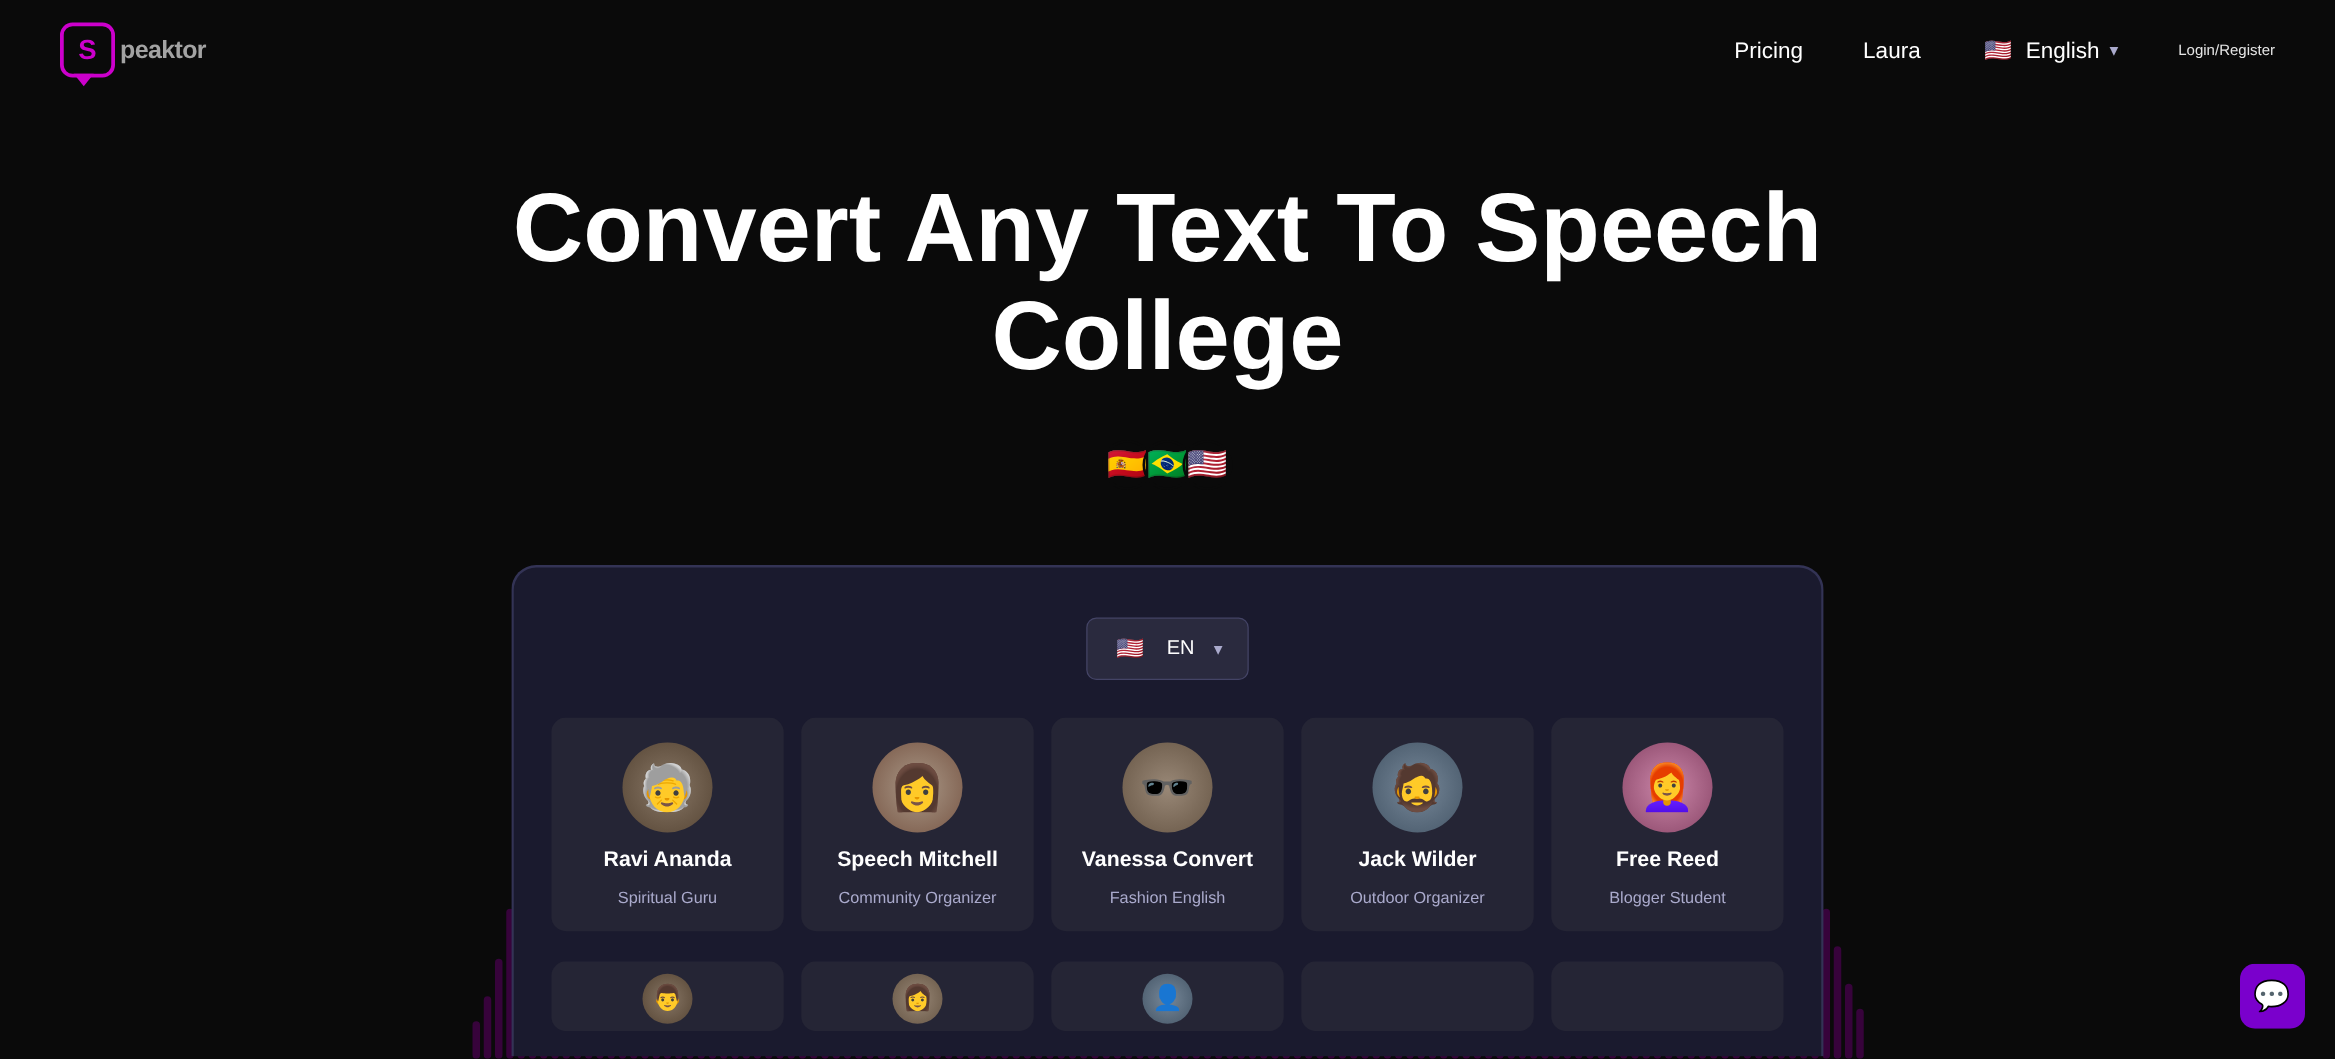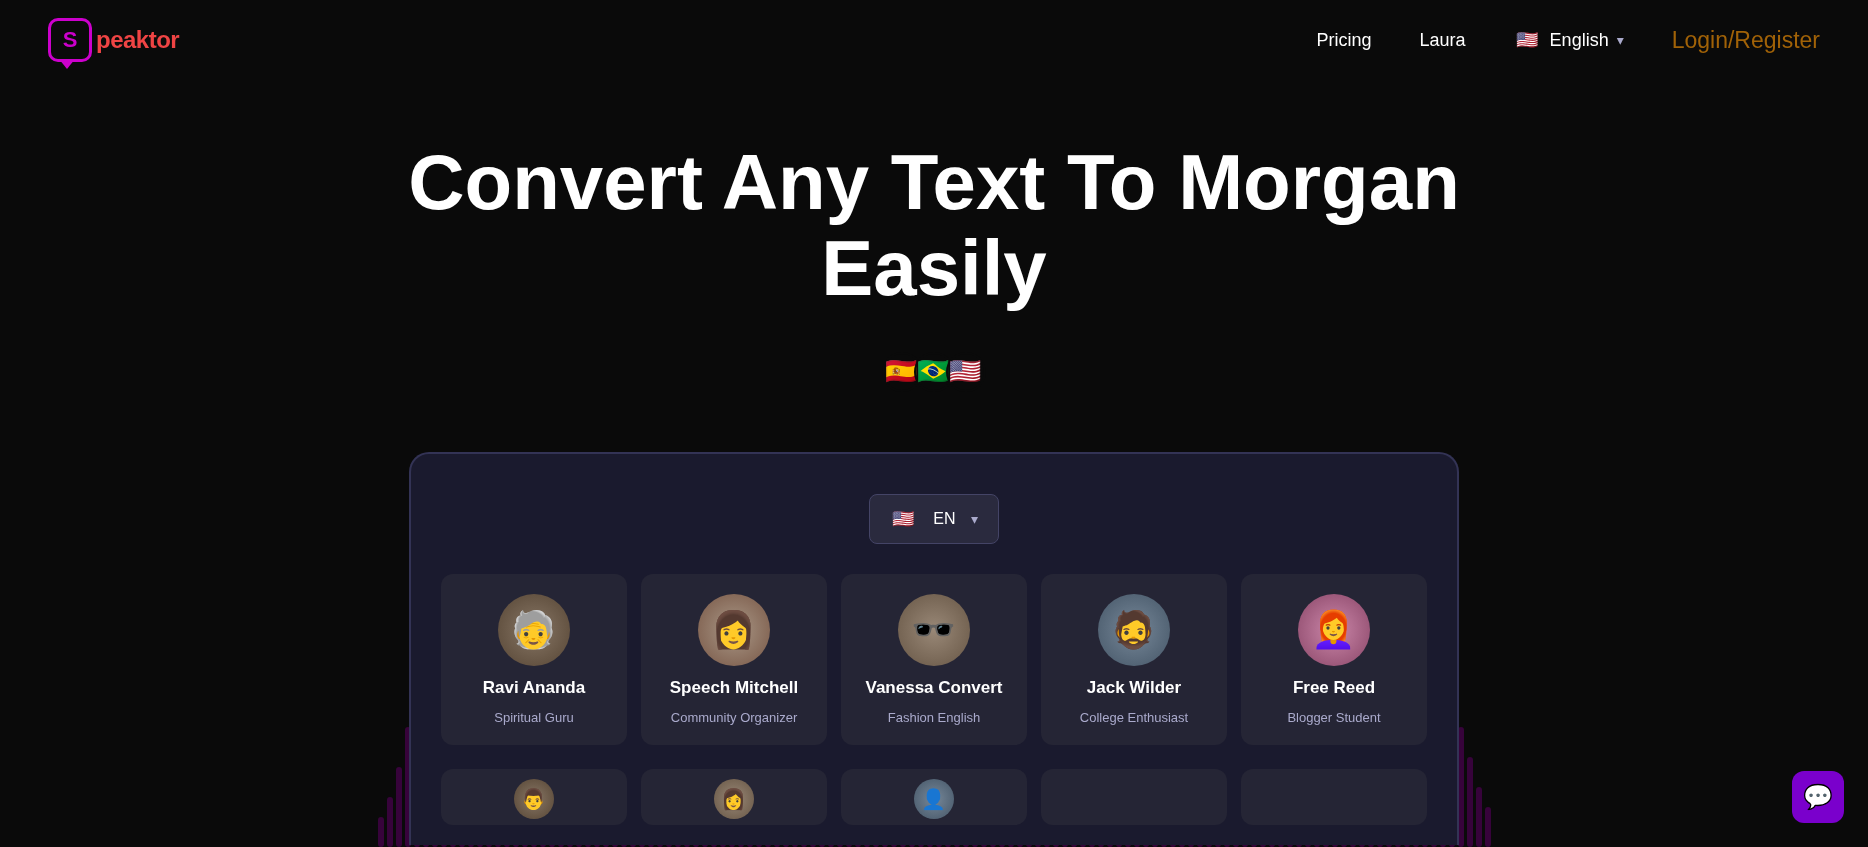--- a/index.html
+++ b/index.html
@@ -51,23 +51,23 @@
       bottom: -10px;
       left: 8px;
       width: 0;
       height: 0;
       border-left: 8px solid transparent;
       border-right: 8px solid transparent;
       border-top: 10px solid #cc00cc;
     }
 
     .logo-text {
-      font-size: 24px;
+      font-size: 20px;
       font-weight: 700;
-      color: #ef4444;
+      color: #a3a3a3;
       letter-spacing: -0.5px;
     }
 
     .nav-links {
       display: flex;
       align-items: center;
       gap: 48px;
     }
 
     .nav-link {
@@ -92,22 +92,22 @@
       height: 28px;
       border-radius: 50%;
       overflow: hidden;
       display: inline-flex;
       align-items: center;
       justify-content: center;
       font-size: 18px;
     }
 
     .nav-login {
-      color: #a16207;
-      font-size: 23px;
+      color: #e5e5e5;
+      font-size: 12px;
       cursor: pointer;
       text-decoration: none;
     }
 
     .btn-try {
       background: #cc00cc;
       color: #ffffff;
       border: none;
       border-radius: 8px;
       padding: 14px 28px;
@@ -483,21 +483,21 @@
     <div class="wave-bar" style="height: 30px;"></div>
     <div class="wave-bar" style="height: 50px;"></div>
     <div class="wave-bar" style="height: 80px;"></div>
     <div class="wave-bar" style="height: 120px;"></div>
     <div class="wave-bar" style="height: 90px;"></div>
     <div class="wave-bar" style="height: 60px;"></div>
     <div class="wave-bar" style="height: 40px;"></div>
   </div>
 
 <div class="hero">
-  <h1 class="hero-title">Convert Any Text To Morgan Easily</h1>
+  <h1 class="hero-title">Convert Any Text To Speech College</h1>
   <div class="hero-subtitle">
     <div class="flags-group">
       <span class="flag-item">🇪🇸</span>
       <span class="flag-item">🇧🇷</span>
       <span class="flag-item">🇺🇸</span>
     </div>
   </div>
 </div>
 
 <div class="device-section">
@@ -523,21 +523,21 @@
           <div class="voice-role">Community Organizer</div>
         </div>
         <div class="voice-card">
           <div class="voice-avatar av-vanessa" style="font-size: 36px; display: flex; align-items: center; justify-content: center;">🕶️</div>
           <div class="voice-name">Vanessa Convert</div>
           <div class="voice-role">Fashion English</div>
         </div>
         <div class="voice-card">
           <div class="voice-avatar av-jack" style="font-size: 36px; display: flex; align-items: center; justify-content: center;">🧔</div>
           <div class="voice-name">Jack Wilder</div>
-          <div class="voice-role">College Enthusiast</div>
+          <div class="voice-role">Outdoor Organizer</div>
         </div>
         <div class="voice-card">
           <div class="voice-avatar av-emma" style="font-size: 36px; display: flex; align-items: center; justify-content: center;">👩‍🦰</div>
           <div class="voice-name">Free Reed</div>
           <div class="voice-role">Blogger Student</div>
         </div>
       </div>
 
     <div class="voices-grid-bottom" id="voices-grid-bottom">
     <div class="voice-card-bottom">

